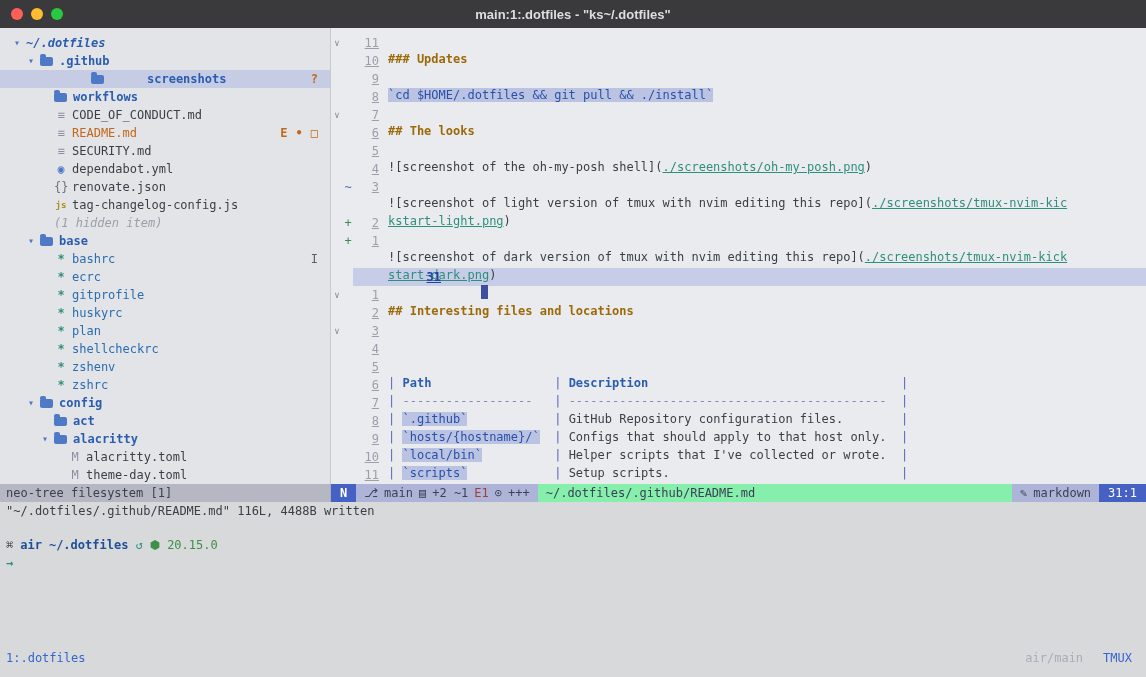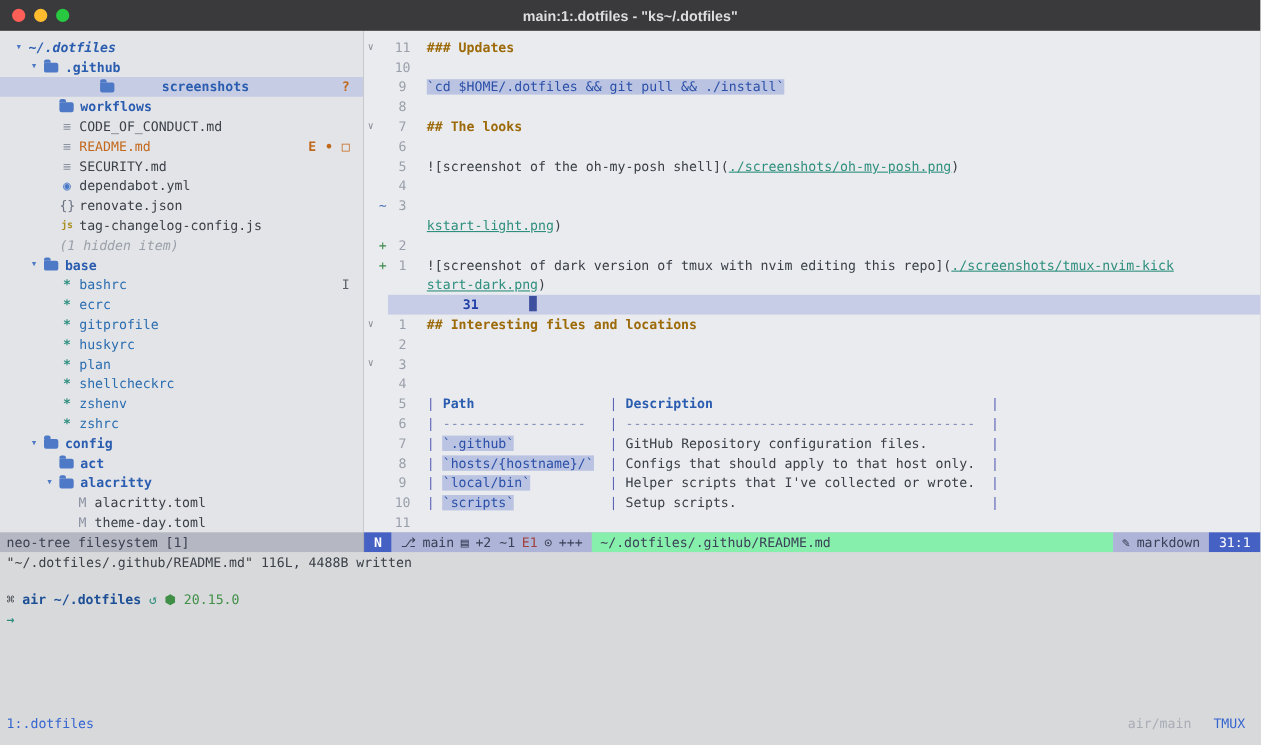--- a/index.html
+++ b/index.html
@@ -40,23 +40,23 @@
   .lbl-starred { color: #2a6db0; }
   .nt-badges { margin-left: auto; padding-right: 12px; display: flex; gap: 8px; }
   .b-orange { color: #c2681c; font-weight: bold; }
   .b-gray { color: #5a5f68; }
   .editor { flex: 1; background: #eaebee; padding-top: 6px; overflow: hidden; }
   .ed-line { height: 18px; line-height: 18px; display: flex; white-space: pre; }
   .ed-line.cur { background: linear-gradient(to right, transparent 22px, #c7cde7 22px); gap: 31px; }
   .ed-fold { flex: 0 0 12px; width: 12px; text-align: center; color: #878c96; font-size: 9px; }
   .ed-sign { flex: 0 0 10px; width: 10px; text-align: center; }
   .ed-sign.add { color: #3f8a4f; } .ed-sign.chg { color: #4a6fb5; }
-  .ed-num { flex: 0 0 26px; width: 26px; text-align: center; color: #9aa0ab; }
+  .ed-num { flex: 0 0 26px; width: 26px; text-align: right; color: #9aa0ab; text-decoration: underline; }
   .ed-line.cur .ed-num { color: #1f3fa5; font-weight: bold; }
-  .ed-text { padding-left: 9px; color: #3b4048; }
+  .ed-text { padding-left: 9px; color: #3b4048; margin-top: 16px; }
   .seg-t { color: #3b4048; }
   .seg-h { color: #9c6a08; font-weight: bold; }
   .seg-c { color: #2b4fa8; background: #bac4e2; }
   .seg-l { color: #2e8f7e; text-decoration: underline; }
   .seg-tp { color: #5b65b8; }
   .seg-th { color: #2a5db0; font-weight: bold; }
   .seg-d { color: #8089b8; }
   .cursor-block { display: inline-block; width: 7px; height: 14px; background: #3e4f9f; vertical-align: -2px; }
   
   .statusrow { flex: 0 0 18px; display: flex; }
@@ -130,21 +130,21 @@
     <div class="editor">
       <div>
           <div class="ed-line"><span class="ed-fold">∨</span><span class="ed-sign chg"></span><span class="ed-num">11</span><span class="ed-text"><span class="seg-h">### Updates</span></span></div>
           <div class="ed-line"><span class="ed-fold"></span><span class="ed-sign chg"></span><span class="ed-num">10</span><span class="ed-text"></span></div>
           <div class="ed-line"><span class="ed-fold"></span><span class="ed-sign chg"></span><span class="ed-num">9</span><span class="ed-text"><span class="seg-c">`cd $HOME/.dotfiles &amp;&amp; git pull &amp;&amp; ./install`</span></span></div>
           <div class="ed-line"><span class="ed-fold"></span><span class="ed-sign chg"></span><span class="ed-num">8</span><span class="ed-text"></span></div>
           <div class="ed-line"><span class="ed-fold">∨</span><span class="ed-sign chg"></span><span class="ed-num">7</span><span class="ed-text"><span class="seg-h">## The looks</span></span></div>
           <div class="ed-line"><span class="ed-fold"></span><span class="ed-sign chg"></span><span class="ed-num">6</span><span class="ed-text"></span></div>
           <div class="ed-line"><span class="ed-fold"></span><span class="ed-sign chg"></span><span class="ed-num">5</span><span class="ed-text"><span class="seg-t">![screenshot of the oh-my-posh shell](</span><span class="seg-l">./screenshots/oh-my-posh.png</span><span class="seg-t">)</span></span></div>
           <div class="ed-line"><span class="ed-fold"></span><span class="ed-sign chg"></span><span class="ed-num">4</span><span class="ed-text"></span></div>
-          <div class="ed-line"><span class="ed-fold"></span><span class="ed-sign chg">~</span><span class="ed-num">3</span></div>
+          <div class="ed-line"><span class="ed-fold"></span><span class="ed-sign chg">~</span><span class="ed-num">3</span><span class="ed-text"><span class="seg-t">![screenshot of light version of tmux with nvim editing this repo](</span><span class="seg-l">./screenshots/tmux-nvim-kic</span></span></div>
           <div class="ed-line"><span class="ed-fold"></span><span class="ed-sign chg"></span><span class="ed-num"></span><span class="ed-text"><span class="seg-l">kstart-light.png</span><span class="seg-t">)</span></span></div>
           <div class="ed-line"><span class="ed-fold"></span><span class="ed-sign add">+</span><span class="ed-num">2</span><span class="ed-text"></span></div>
           <div class="ed-line"><span class="ed-fold"></span><span class="ed-sign add">+</span><span class="ed-num">1</span><span class="ed-text"><span class="seg-t">![screenshot of dark version of tmux with nvim editing this repo](</span><span class="seg-l">./screenshots/tmux-nvim-kick</span></span></div>
           <div class="ed-line"><span class="ed-fold"></span><span class="ed-sign chg"></span><span class="ed-num"></span><span class="ed-text"><span class="seg-l">start-dark.png</span><span class="seg-t">)</span></span></div>
           <div class="ed-line cur"><span class="ed-fold"></span><span class="ed-sign chg"></span><span class="ed-num">31</span><span class="ed-text"><span class="cursor-block"></span></span></div>
           <div class="ed-line"><span class="ed-fold">∨</span><span class="ed-sign chg"></span><span class="ed-num">1</span><span class="ed-text"><span class="seg-h">## Interesting files and locations</span></span></div>
           <div class="ed-line"><span class="ed-fold"></span><span class="ed-sign chg"></span><span class="ed-num">2</span><span class="ed-text"></span></div>
           <div class="ed-line"><span class="ed-fold">∨</span><span class="ed-sign chg"></span><span class="ed-num">3</span></div>
           <div class="ed-line"><span class="ed-fold"></span><span class="ed-sign chg"></span><span class="ed-num">4</span><span class="ed-text"></span></div>
           <div class="ed-line"><span class="ed-fold"></span><span class="ed-sign chg"></span><span class="ed-num">5</span><span class="ed-text"><span class="seg-tp">| </span><span class="seg-th">Path</span><span class="seg-t">                 </span><span class="seg-tp">| </span><span class="seg-th">Description</span><span class="seg-t">                                   </span><span class="seg-tp">|</span></span></div>

